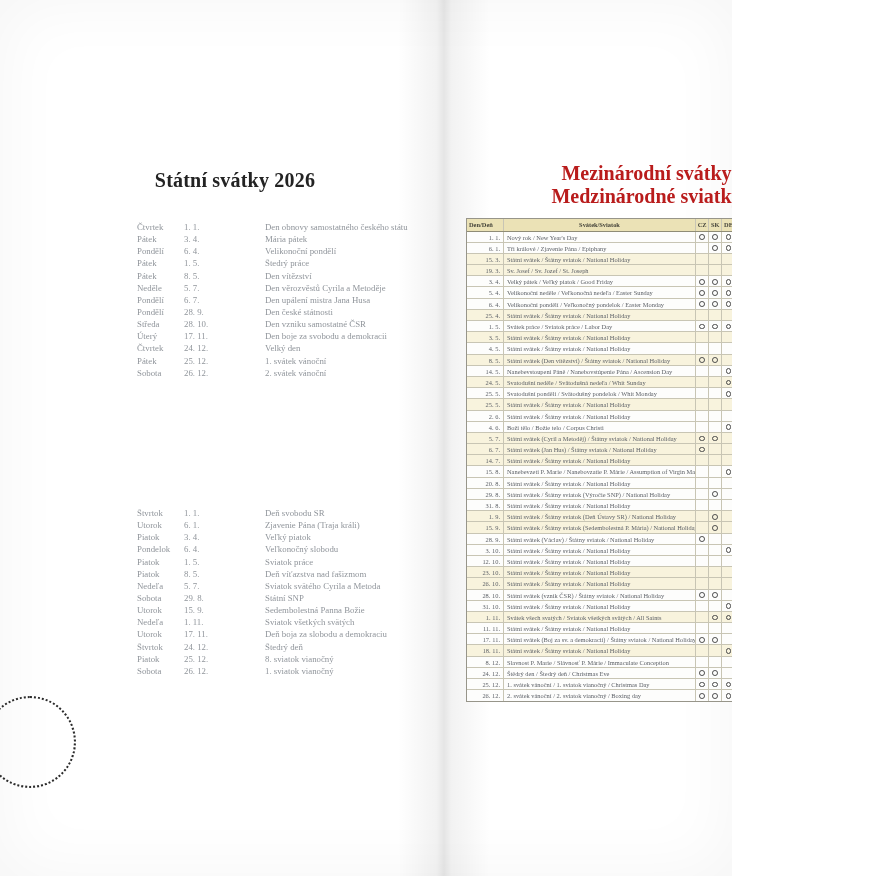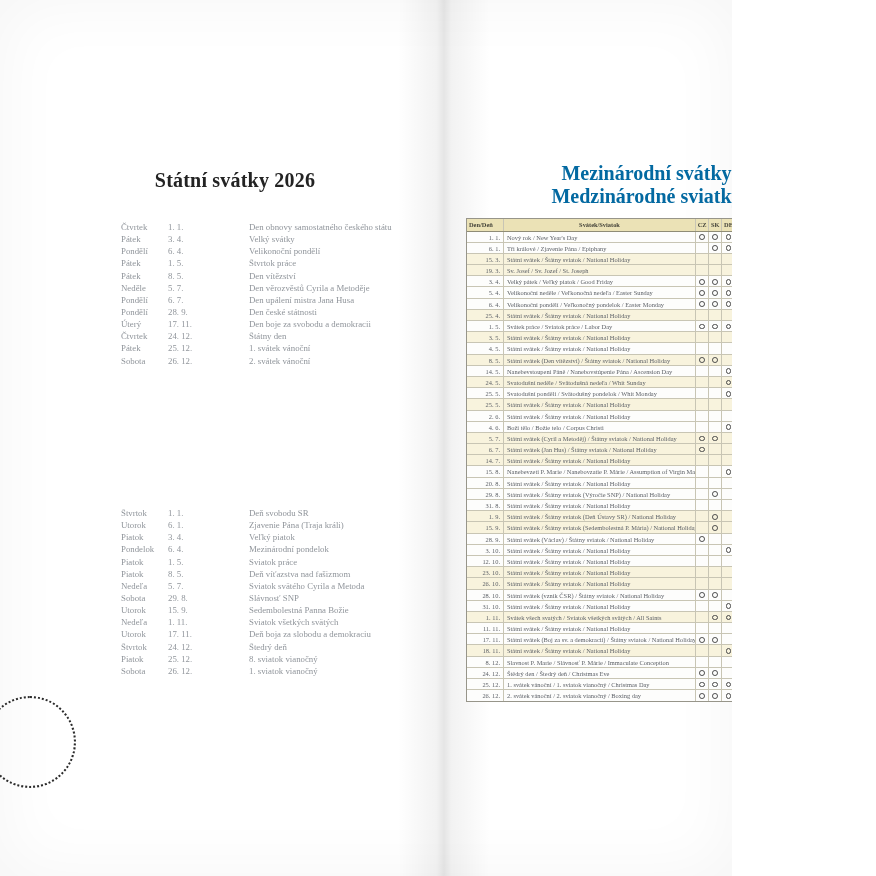--- a/index.html
+++ b/index.html
@@ -23,32 +23,32 @@
   .arc.left{left:-16px;top:696px;}
   .arc.right{left:802px;top:696px;}
 
   
   .lp-title{
     position:absolute;left:55px;width:360px;text-align:center;
     font-size:20px;font-weight:bold;color:#232323;letter-spacing:0.2px;
   }
   #cz-title{top:169px;}
   #sk-title{top:455px;}
-  .hlist{position:absolute;left:0;width:438px;padding-left:16px;}
+  .hlist{position:absolute;left:16px;width:438px;padding-left:16px;}
   #cz-list{top:221px;}
   #sk-list{top:507px;}
   .hrow{display:flex;height:12.15px;line-height:12.15px;font-size:8.8px;color:#90959b;}
   .hrow .day{margin-left:105px;width:47px;}
   .hrow .date{width:36px;}
   .hrow .name{margin-left:45px;white-space:nowrap;}
 
   
   .rp-title{
     position:absolute;left:466px;top:162px;width:361px;text-align:center;
-    font-size:20px;font-weight:bold;color:#0369a1;line-height:23px;
+    font-size:20px;font-weight:bold;color:#b91c1c;line-height:23px;
   }
   .table{
     position:absolute;left:466px;top:218px;width:361px;
     border:1px solid #97958a;background:#fdfdfc;
     font-size:6.4px;color:#5e6268;
   }
   .trow{display:flex;height:11.19px;line-height:11.3px;box-sizing:border-box;border-bottom:0.8px solid #c8c5b4;}
   .trow:last-child{border-bottom:none;}
   .trow.head{height:12.5px;line-height:12.6px;background:#ebe2b6;font-weight:bold;color:#45443a;border-bottom:1px solid #8f8c76;}
   .trow.cream{background:#f8f3dd;}
@@ -74,31 +74,31 @@
   <div class="lp-title" id="cz-title">Státní svátky 2026</div>
   <div class="hlist" id="cz-list">
       <div class="hrow">
         <span class="day">Čtvrtek</span>
         <span class="date">1. 1.</span>
         <span class="name">Den obnovy samostatného českého státu</span>
       </div>
       <div class="hrow">
         <span class="day">Pátek</span>
         <span class="date">3. 4.</span>
-        <span class="name">Velký svátky</span>
+        <span class="name">Mária pátek</span>
       </div>
       <div class="hrow">
         <span class="day">Pondělí</span>
         <span class="date">6. 4.</span>
         <span class="name">Velikonoční pondělí</span>
       </div>
       <div class="hrow">
         <span class="day">Pátek</span>
         <span class="date">1. 5.</span>
-        <span class="name">Štvrtok práce</span>
+        <span class="name">Štedrý práce</span>
       </div>
       <div class="hrow">
         <span class="day">Pátek</span>
         <span class="date">8. 5.</span>
         <span class="name">Den vítězství</span>
       </div>
       <div class="hrow">
         <span class="day">Neděle</span>
         <span class="date">5. 7.</span>
         <span class="name">Den věrozvěstů Cyrila a Metoděje</span>
@@ -107,28 +107,33 @@
         <span class="day">Pondělí</span>
         <span class="date">6. 7.</span>
         <span class="name">Den upálení mistra Jana Husa</span>
       </div>
       <div class="hrow">
         <span class="day">Pondělí</span>
         <span class="date">28. 9.</span>
         <span class="name">Den české státnosti</span>
       </div>
       <div class="hrow">
+        <span class="day">Středa</span>
+        <span class="date">28. 10.</span>
+        <span class="name">Den vzniku samostatné ČSR</span>
+      </div>
+      <div class="hrow">
         <span class="day">Úterý</span>
         <span class="date">17. 11.</span>
         <span class="name">Den boje za svobodu a demokracii</span>
       </div>
       <div class="hrow">
         <span class="day">Čtvrtek</span>
         <span class="date">24. 12.</span>
-        <span class="name">Štátny den</span>
+        <span class="name">Velký den</span>
       </div>
       <div class="hrow">
         <span class="day">Pátek</span>
         <span class="date">25. 12.</span>
         <span class="name">1. svátek vánoční</span>
       </div>
       <div class="hrow">
         <span class="day">Sobota</span>
         <span class="date">26. 12.</span>
         <span class="name">2. svátek vánoční</span>
@@ -147,41 +152,41 @@
         <span class="name">Zjavenie Pána (Traja králi)</span>
       </div>
       <div class="hrow">
         <span class="day">Piatok</span>
         <span class="date">3. 4.</span>
         <span class="name">Veľký piatok</span>
       </div>
       <div class="hrow">
         <span class="day">Pondelok</span>
         <span class="date">6. 4.</span>
-        <span class="name">Mezinárodní pondelok</span>
+        <span class="name">Veľkonočný slobodu</span>
       </div>
       <div class="hrow">
         <span class="day">Piatok</span>
         <span class="date">1. 5.</span>
         <span class="name">Sviatok práce</span>
       </div>
       <div class="hrow">
         <span class="day">Piatok</span>
         <span class="date">8. 5.</span>
         <span class="name">Deň víťazstva nad fašizmom</span>
       </div>
       <div class="hrow">
         <span class="day">Nedeľa</span>
         <span class="date">5. 7.</span>
         <span class="name">Sviatok svätého Cyrila a Metoda</span>
       </div>
       <div class="hrow">
         <span class="day">Sobota</span>
         <span class="date">29. 8.</span>
-        <span class="name">Slávnosť SNP</span>
+        <span class="name">Státní SNP</span>
       </div>
       <div class="hrow">
         <span class="day">Utorok</span>
         <span class="date">15. 9.</span>
         <span class="name">Sedembolestná Panna Božie</span>
       </div>
       <div class="hrow">
         <span class="day">Nedeľa</span>
         <span class="date">1. 11.</span>
         <span class="name">Sviatok všetkých svätých</span>

